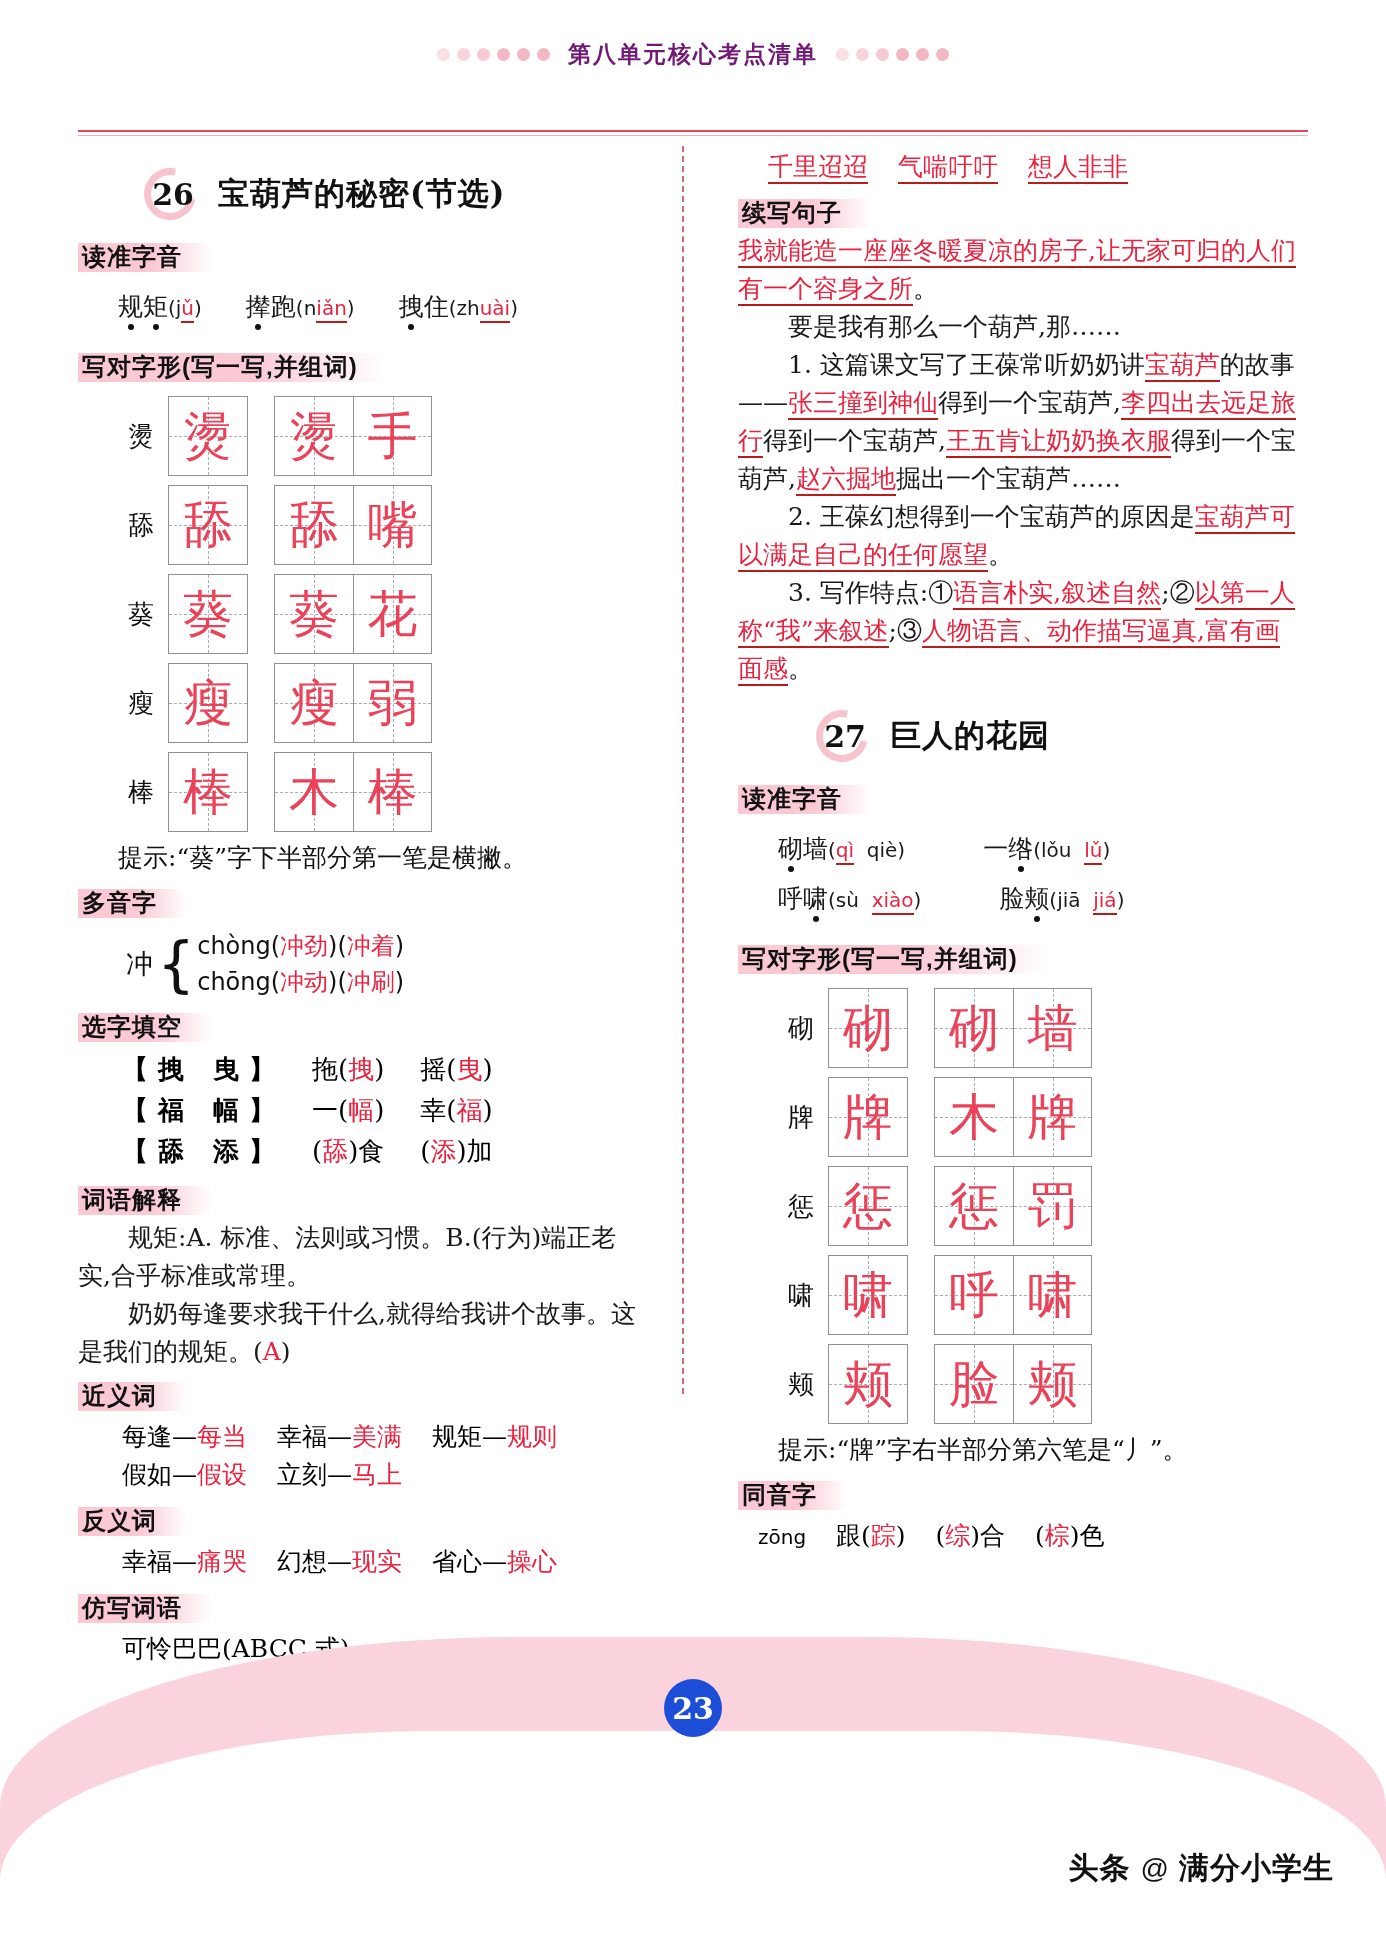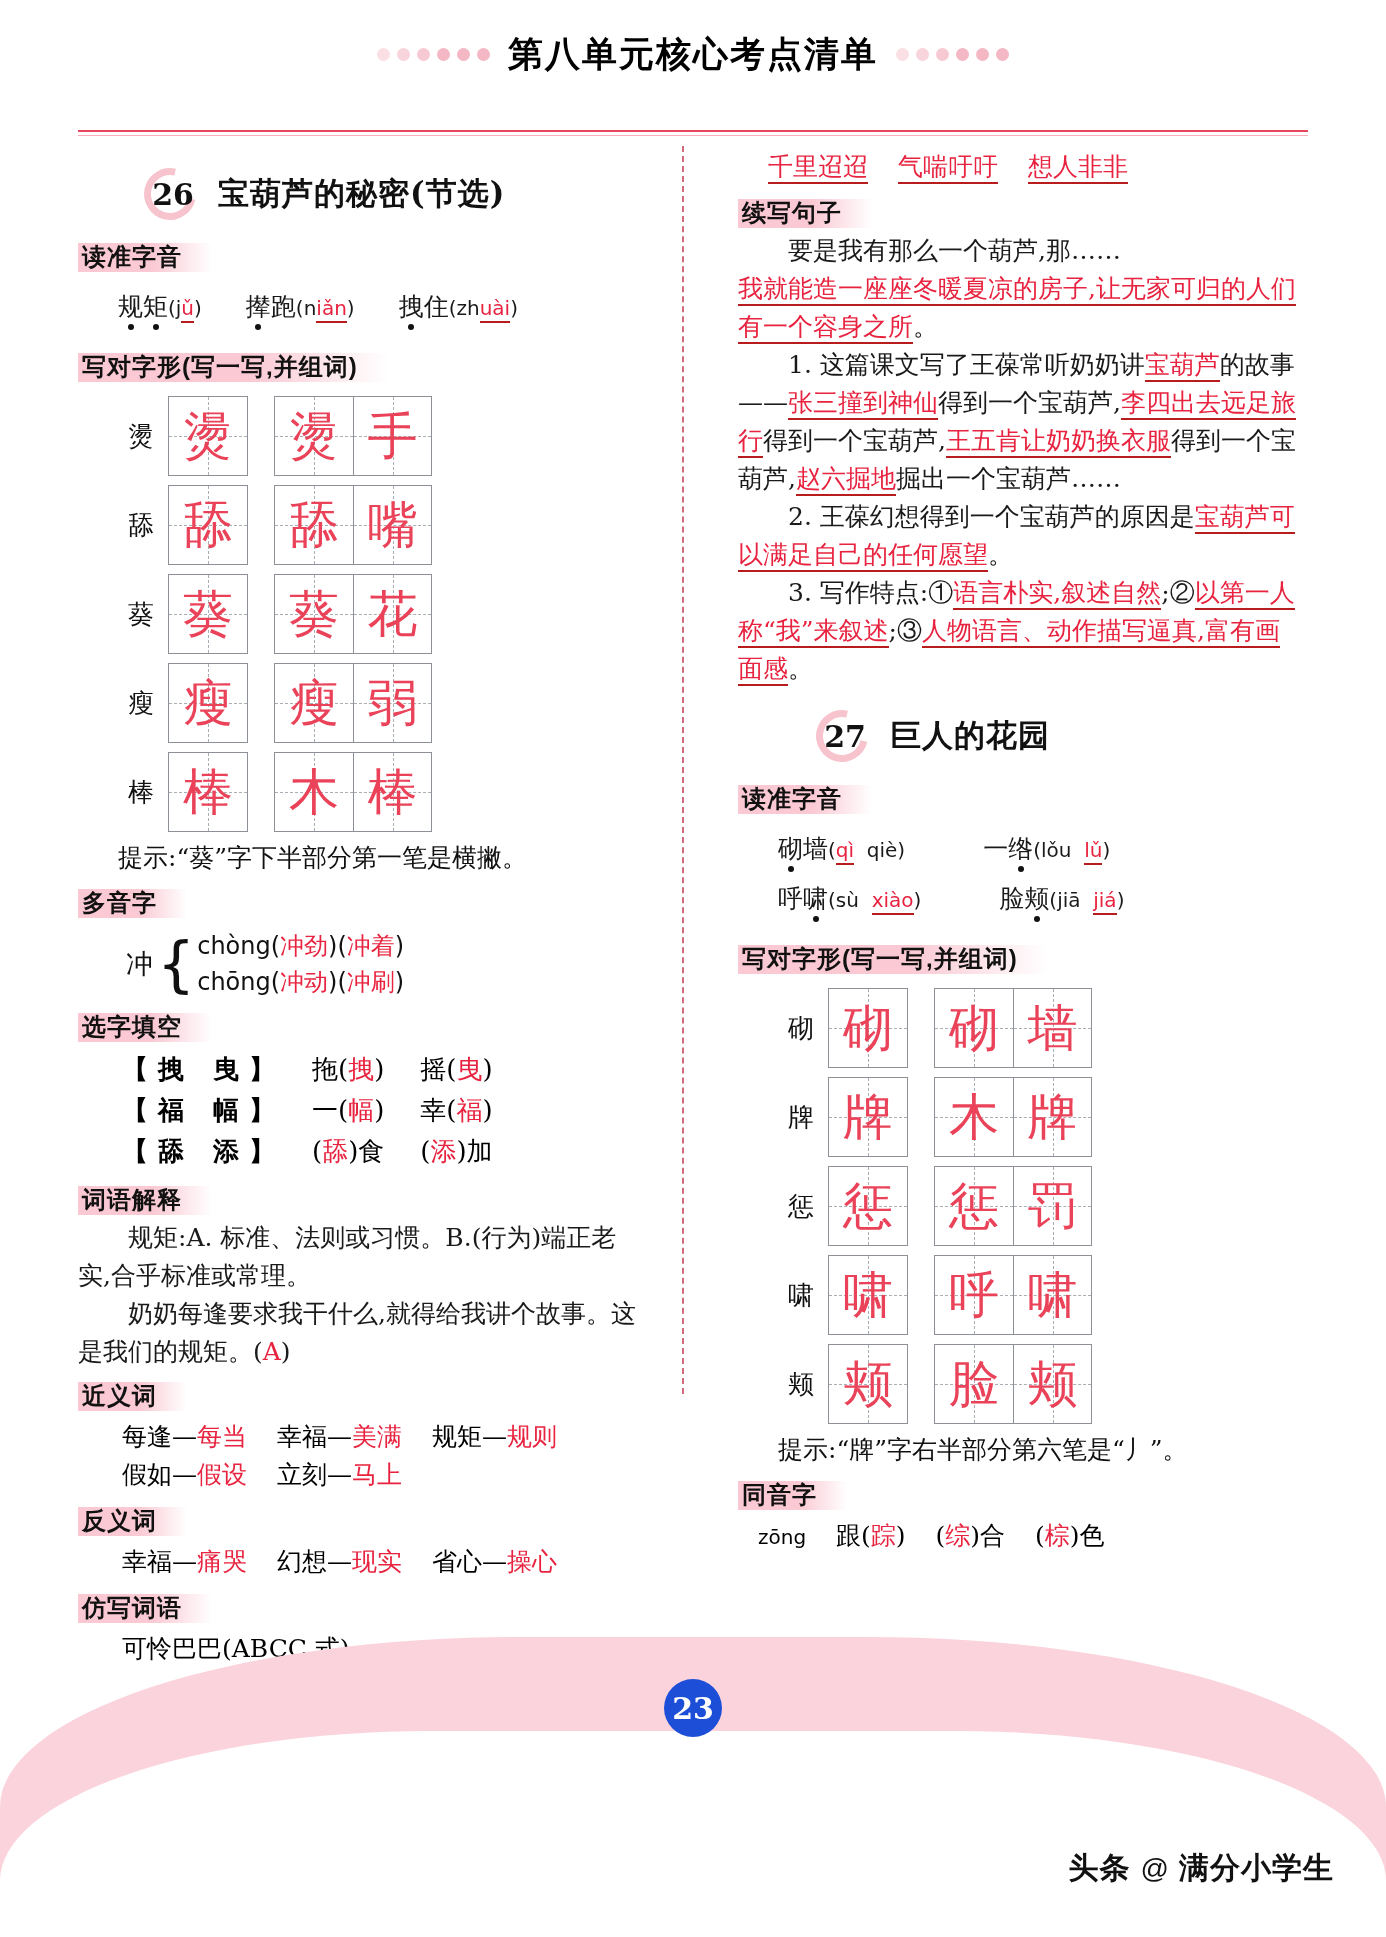--- a/index.html
+++ b/index.html
@@ -12,21 +12,21 @@
 
   
   .header{position:relative;height:108px;display:flex;align-items:center;justify-content:center;gap:18px;}
   .dots{display:flex;align-items:center;gap:7px;}
   .dots i{display:block;width:13px;height:13px;border-radius:50%;background:#f4b8c4;}
   .dots i:nth-child(1){opacity:.45}
   .dots i:nth-child(2){opacity:.6}
   .dots i:nth-child(3){opacity:.75}
   .page-title{
     font-family:"DejaVu Serif","Liberation Serif",serif;
-    font-weight:bold;font-size:35px;color:#000000;letter-spacing:2px;white-space:nowrap;
+    font-weight:bold;font-size:23px;color:#701a75;letter-spacing:2px;white-space:nowrap;
   }
 
   .rule{position:absolute;left:78px;right:78px;top:130px;height:0;border-top:2.5px solid #e8455f;}
   .rule:after{content:"";position:absolute;left:0;right:0;top:3px;height:1px;background:#f6aebb;}
 
   
   .cols{position:absolute;left:78px;top:146px;width:1230px;display:flex;}
   .col{width:560px;}
   .col.left{padding-right:22px;}
   .col.right{padding-left:30px;}
@@ -331,22 +331,22 @@
 
     <div class="col right">
 
       <div class="syn" style="padding-left:30px;margin-top:4px;">
         <span class="red u">千里迢迢</span><span class="gap"></span>
         <span class="red u">气喘吁吁</span><span class="gap"></span>
         <span class="red u">想人非非</span>
       </div>
 
       <div class="sec-row"><span class="sec">续写句子</span></div>
+      <div class="kai"><span class="red u">我就能造一座座冬暖夏凉的房子,让无家可归的人们有一个容身之所</span><span>。</span></div>
       <div class="kai ind">要是我有那么一个葫芦,那……</div>
-      <div class="kai"><span class="red u">我就能造一座座冬暖夏凉的房子,让无家可归的人们有一个容身之所</span><span>。</span></div>
 
 
       <div class="kai ind">
         <span>1.</span>
         <span>这篇课文写了王葆常听奶奶讲</span><span class="red u">宝葫芦</span><span>的故事——</span><span class="red u">张三撞到神仙</span><span>得到一个宝葫芦,</span><span class="red u">李四出去远足旅行</span><span>得到一个宝葫芦,</span><span class="red u">王五肯让奶奶换衣服</span><span>得到一个宝葫芦,</span><span class="red u">赵六掘地</span><span>掘出一个宝葫芦……</span>
       </div>
 
       <div class="kai ind">
         <span>2.</span>
         <span>王葆幻想得到一个宝葫芦的原因是</span><span class="red u">宝葫芦可以满足自己的任何愿望</span><span>。</span>

